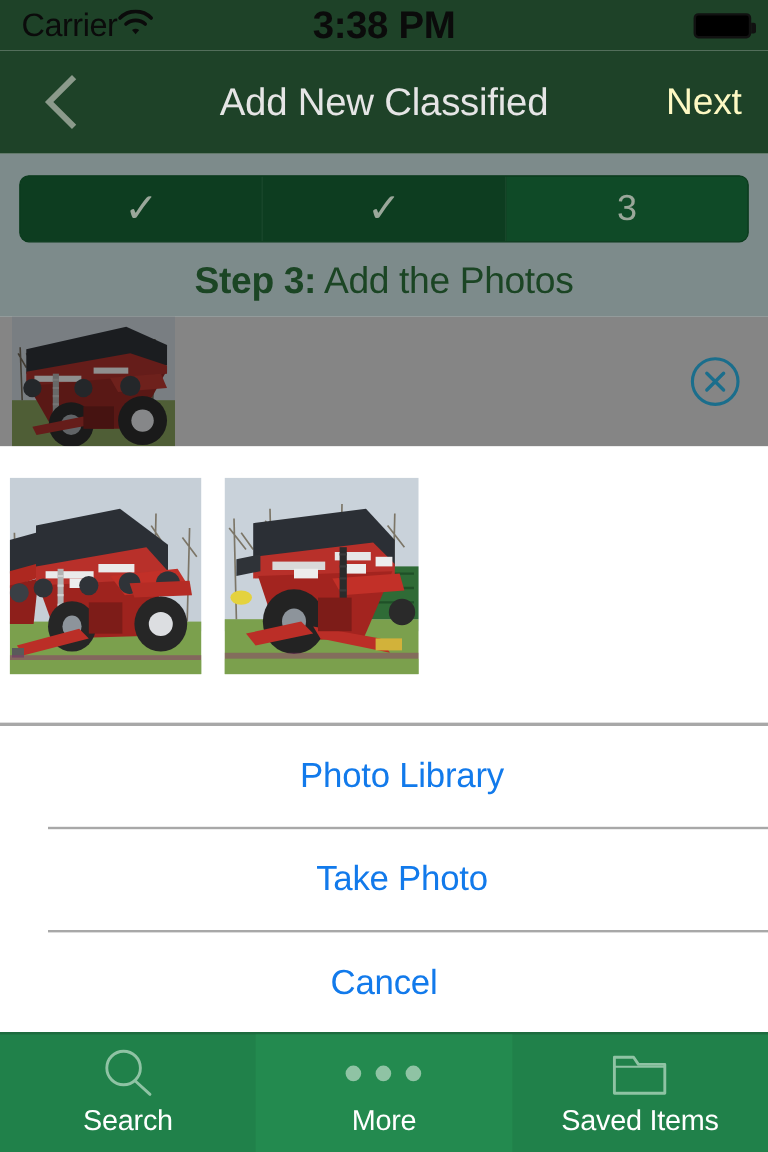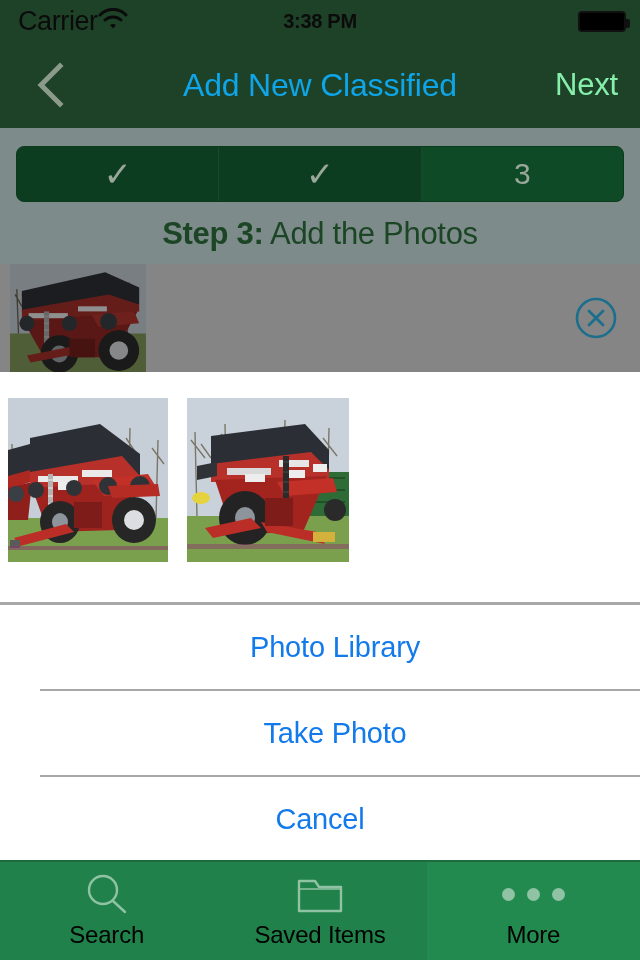--- a/index.html
+++ b/index.html
@@ -15,48 +15,48 @@
   
   .statusbar {
     height:42px; background:#1e4228; position:relative;
     display:flex; align-items:center;
   }
   .sb-left { display:flex; align-items:center; margin-left:18px; }
   .sb-carrier { font-size:27px; color:#0b0b0b; letter-spacing:-0.4px; }
   .sb-wifi { display:block; }
   .sb-time {
     position:absolute; left:0; right:0; text-align:center;
-    font-size:20px; font-weight:bold; color:#0b0b0b; letter-spacing:-0.3px;
+    font-size:32px; font-weight:bold; color:#0b0b0b; letter-spacing:-0.3px;
   }
   .sb-batt {
     position:absolute; right:14px; top:11px;
     width:48px; height:21px; border:2px solid #111; border-radius:4px;
     background:#000;
   }
   .sb-batt:after {
     content:""; position:absolute; right:-6px; top:6px;
     width:4px; height:9px; background:#111; border-radius:0 2px 2px 0;
   }
 
   
   .navbar {
     height:86px; background:#1e4228; position:relative;
     display:flex; align-items:center;
   }
   .nav-title {
     position:absolute; left:0; right:0; text-align:center;
-    font-size:32px; color:#0ea5e9; letter-spacing:-0.2px;
+    font-size:32px; color:#e5e5e5; letter-spacing:-0.2px;
   }
   .nav-back {
     position:absolute; left:34px; top:50%; transform:translateY(-50%);
     width:34px; height:46px; cursor:pointer;
   }
   .nav-next {
     position:absolute; right:22px; top:50%; transform:translateY(-50%);
-    font-size:31px; color:#86efac; cursor:pointer; letter-spacing:-0.2px;
+    font-size:31px; color:#fef9c3; cursor:pointer; letter-spacing:-0.2px;
   }
 
   
   .stepzone { background:#7d8b8b; padding:18px 0 12px 0; }
   .segctl {
     margin:0 16px; height:56px; border-radius:8px; overflow:hidden;
     display:flex; background:#0d3d20; border:1px solid #0b3b1d;
   }
   .seg {
     flex:1; display:flex; align-items:center; justify-content:center;
@@ -111,21 +111,21 @@
   
   .tabbar {
     position:absolute; left:0; right:0; bottom:0; height:100px;
     background:#20814a; display:flex; border-top:2px solid #1d6b3f;
   }
   .tab {
     flex:1; display:flex; flex-direction:column; align-items:center;
     justify-content:center; gap:6px; cursor:pointer;
   }
   .tab.more { background:#238a4f; }
-  .tab-label { font-size:24px; color:#000000; letter-spacing:-0.2px; }
+  .tab-label { font-size:24px; color:#ffffff; letter-spacing:-0.2px; }
   .tab-ico { height:42px; display:flex; align-items:center; justify-content:center; }
   .dots { display:flex; gap:12px; }
   .dots i { width:13px; height:13px; border-radius:50%; background:#8fc3a4; display:block; }
 </style>
 </head>
 <body>
 
 <div id="phone">
 
   <div class="statusbar">
@@ -310,36 +310,36 @@
       <span class="tab-ico">
         <svg width="44" height="42" viewBox="0 0 44 42">
           <circle cx="18" cy="17" r="14" stroke="#8fc3a4" stroke-width="2.4" fill="none"></circle>
           <path d="M28 28 L40 39" stroke="#8fc3a4" stroke-width="2.4" stroke-linecap="round"></path>
         </svg>
       </span>
       <span class="tab-label">Search</span>
     </div>
 
 
-    <div class="tab">
-      <span class="tab-ico">
-        <svg width="46" height="42" viewBox="0 0 46 42">
-          <path d="M2 8 H18 L22 14 H44 V38 H2 Z" stroke="#8fc3a4" stroke-width="2.4" fill="none" stroke-linejoin="round"></path>
-          <path d="M2 16 H44" stroke="#8fc3a4" stroke-width="1.6" fill="none"></path>
-        </svg>
-      </span>
-      <span class="tab-label">Saved Items</span>
-    </div>
-
     <div class="tab more">
       <span class="tab-ico">
         <span class="dots">
             <i></i>
             <i></i>
             <i></i>
           </span>
       </span>
       <span class="tab-label">More</span>
     </div>
 
+    <div class="tab">
+      <span class="tab-ico">
+        <svg width="46" height="42" viewBox="0 0 46 42">
+          <path d="M2 8 H18 L22 14 H44 V38 H2 Z" stroke="#8fc3a4" stroke-width="2.4" fill="none" stroke-linejoin="round"></path>
+          <path d="M2 16 H44" stroke="#8fc3a4" stroke-width="1.6" fill="none"></path>
+        </svg>
+      </span>
+      <span class="tab-label">Saved Items</span>
+    </div>
+
   </div>
 
 </div>
 
 </body></html>

